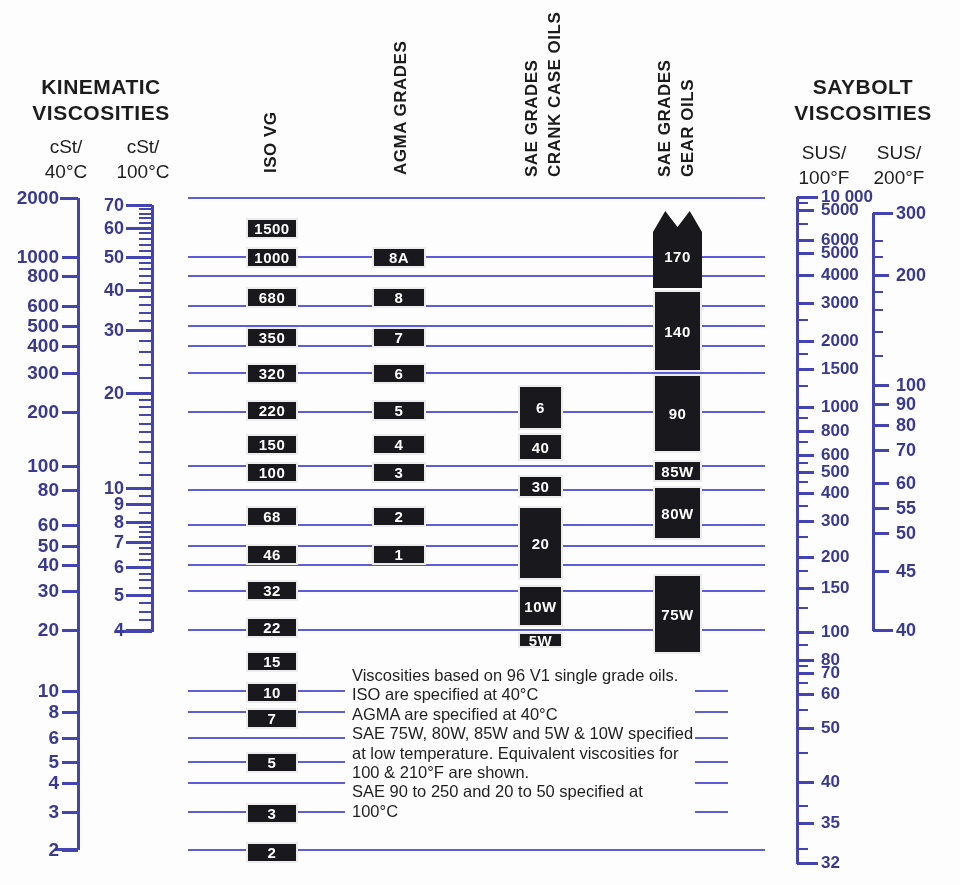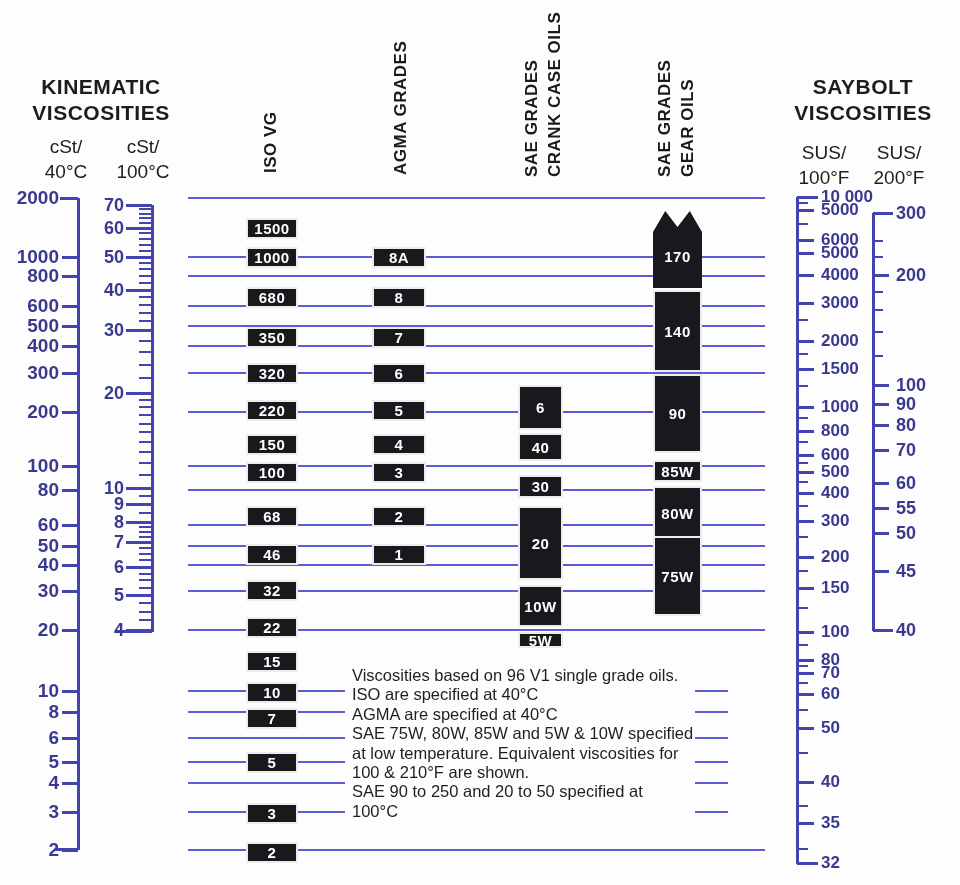--- a/index.html
+++ b/index.html
@@ -359,14 +359,14 @@
     <div class="gbox" style="left: 518px; top: 433px; width: 45px; height: 28px;">40</div>
     <div class="gbox" style="left: 518px; top: 475px; width: 45px; height: 23px;">30</div>
     <div class="gbox" style="left: 518px; top: 506px; width: 45px; height: 74px;">20</div>
     <div class="gbox" style="left: 518px; top: 585px; width: 45px; height: 42px;">10W</div>
     <div class="gbox" style="left: 518px; top: 632px; width: 45px; height: 16px;">5W</div>
     <div class="gbox jagged" style="left: 653px; top: 211px; width: 49px; height: 77px;">170</div>
     <div class="gbox" style="left: 653px; top: 290px; width: 49px; height: 82px;">140</div>
     <div class="gbox" style="left: 653px; top: 374px; width: 49px; height: 79px;">90</div>
     <div class="gbox" style="left: 653px; top: 460px; width: 49px; height: 22px;">85W</div>
     <div class="gbox" style="left: 653px; top: 486px; width: 49px; height: 54px;">80W</div>
-    <div class="gbox" style="left: 653px; top: 536px; width: 49px; height: 80px; text-align: center;">75W</div>
+    <div class="gbox" style="left: 653px; top: 574px; width: 49px; height: 80px; text-align: center;">75W</div>
   </div>
 
 </body></html>

